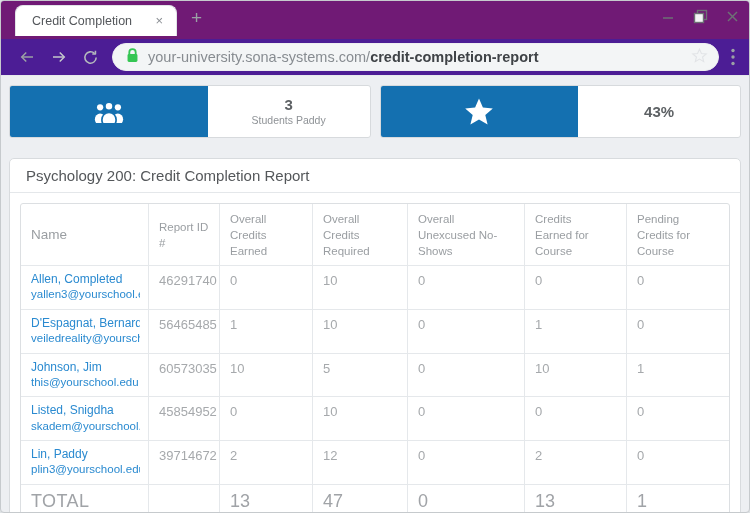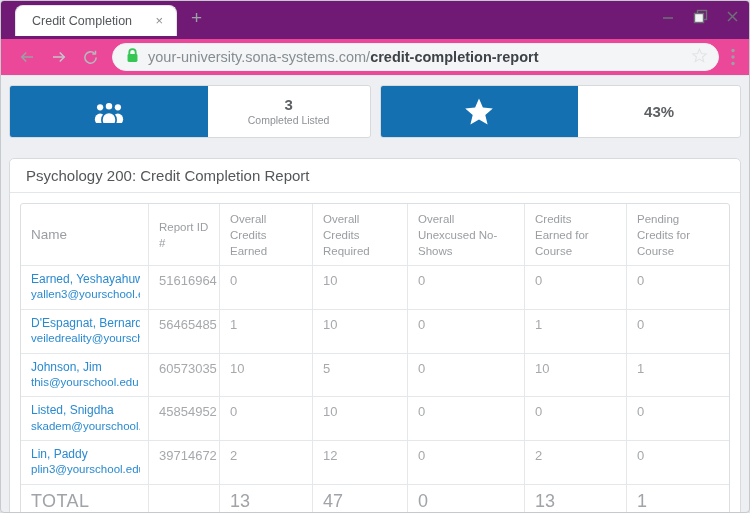--- a/index.html
+++ b/index.html
@@ -11,21 +11,21 @@
   .tabstrip { height:38px; background:#701a75; display:flex; align-items:center; position:relative; }
   .tab { margin-left:14px; height:31px; width:162px; background:#fff;
          border:1px solid #e1e4e7; border-bottom:none; border-radius:8px 8px 0 0;
          display:flex; align-items:center; padding:0 10px 0 16px; }
   .tab-title { font-size:12.5px; color:#54575b; flex:1; white-space:nowrap; overflow:hidden; }
   .tab-close { color:#8a8e93; font-size:13px; cursor:pointer; padding:0 3px; }
   .newtab { color:#9aa0a5; font-size:19px; margin:0 0 6px 14px; cursor:pointer; line-height:1; }
   .win-controls { position:absolute; right:10px; top:8px; display:flex; gap:18px; align-items:center; }
   .win-controls svg { display:block; }
 
-  .toolbar { height:37px; background:#ec4899; border-bottom:1px solid #e6e9ec;
+  .toolbar { height:37px; background:#4c1d95; border-bottom:1px solid #e6e9ec;
              display:flex; align-items:center; padding:0 10px; }
   .nav-ico { margin:0 7px; display:flex; align-items:center; }
   .urlbar { flex:1; height:28px; background:#f3f5f6; border:1px solid #eceef0; border-radius:14px;
             margin:0 8px 0 6px; display:flex; align-items:center; padding:0 10px 0 12px; }
   .url-text { flex:1; font-size:14.5px; color:#878c91; white-space:nowrap; overflow:hidden; margin-left:8px; }
   .url-path { color:#3f4347; font-weight:bold; }
   .kebab { padding:0 4px; display:flex; align-items:center; }
 
   
   .cards { display:flex; gap:9px; padding:9px 8px 0 8px; }
@@ -140,21 +140,21 @@
           <circle cx="8.5" cy="7" r="3"></circle>
             <ellipse cx="8.5" cy="18.5" rx="5" ry="5.5"></ellipse>
           <circle cx="25.5" cy="7" r="3"></circle>
             <ellipse cx="25.5" cy="18.5" rx="5" ry="5.5"></ellipse>
           <circle cx="17" cy="6" r="3.9" stroke="#1470b0" stroke-width="1.6"></circle>
           <ellipse cx="17" cy="19" rx="6.8" ry="7.2" stroke="#1470b0" stroke-width="1.6"></ellipse>
         </svg>
       </div>
       <div class="card-info">
         <span class="card-value">3</span>
-        <span class="card-label">Completed Listed</span>
+        <span class="card-label">Students Paddy</span>
       </div>
     </div>
     <div class="card">
       <div class="card-blue">
         <svg width="30" height="30" viewBox="0 0 30 30" fill="#fff">
           <path d="M15 1.5 L18.9 10.6 28.8 11.4 21.3 17.9 23.6 27.6 15 22.4 6.4 27.6 8.7 17.9 1.2 11.4 11.1 10.6 Z"></path>
         </svg>
       </div>
       <div class="card-info">
         <span class="card-value">43%</span>
@@ -185,24 +185,24 @@
 Credits Required</th>
           <th>Overall
 Unexcused No-Shows</th>
           <th>Credits
 Earned for Course</th>
           <th>Pending
 Credits for Course</th>
         </tr>
         <tr>
           <td class="name-cell">
-                <a class="stu-name">Earned, Yeshayahuw</a>
+                <a class="stu-name">Allen, Completed</a>
                 <a class="stu-mail">yallen3@yourschool.edu</a>
               </td>
-          <td>51616964</td>
+          <td>46291740</td>
           <td>0</td>
           <td>10</td>
           <td>0</td>
           <td>0</td>
           <td>0</td>
         </tr>
         <tr>
           <td class="name-cell">
                 <a class="stu-name">D'Espagnat, Bernard</a>
                 <a class="stu-mail">veiledreality@yourschool.edu</a>

